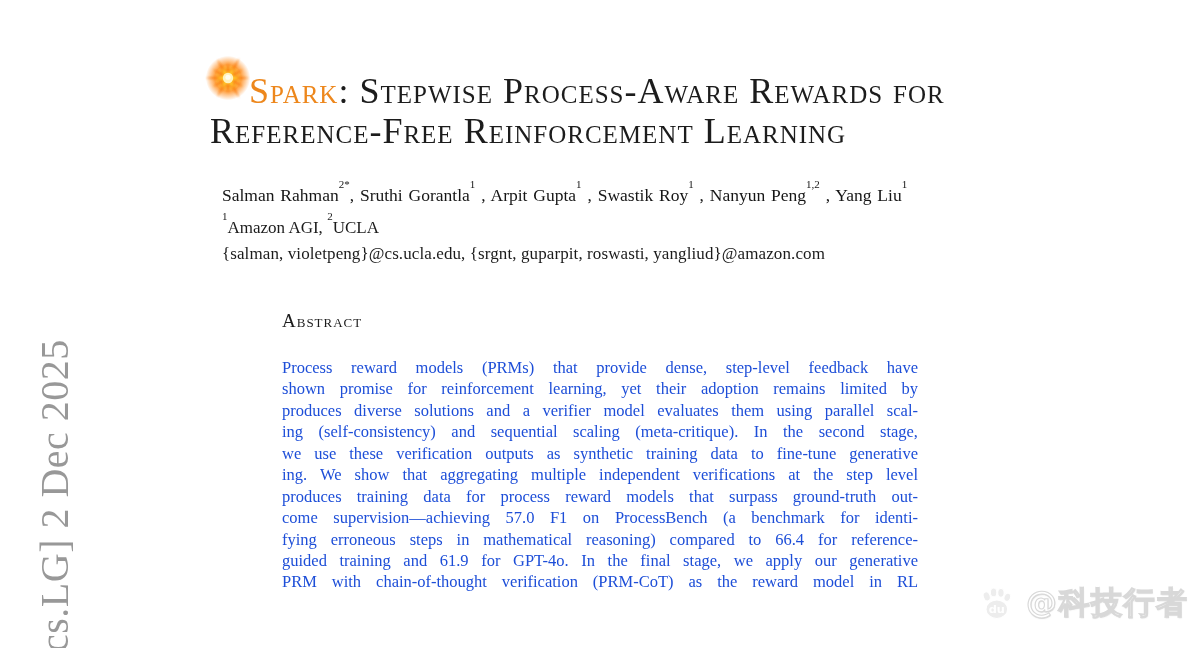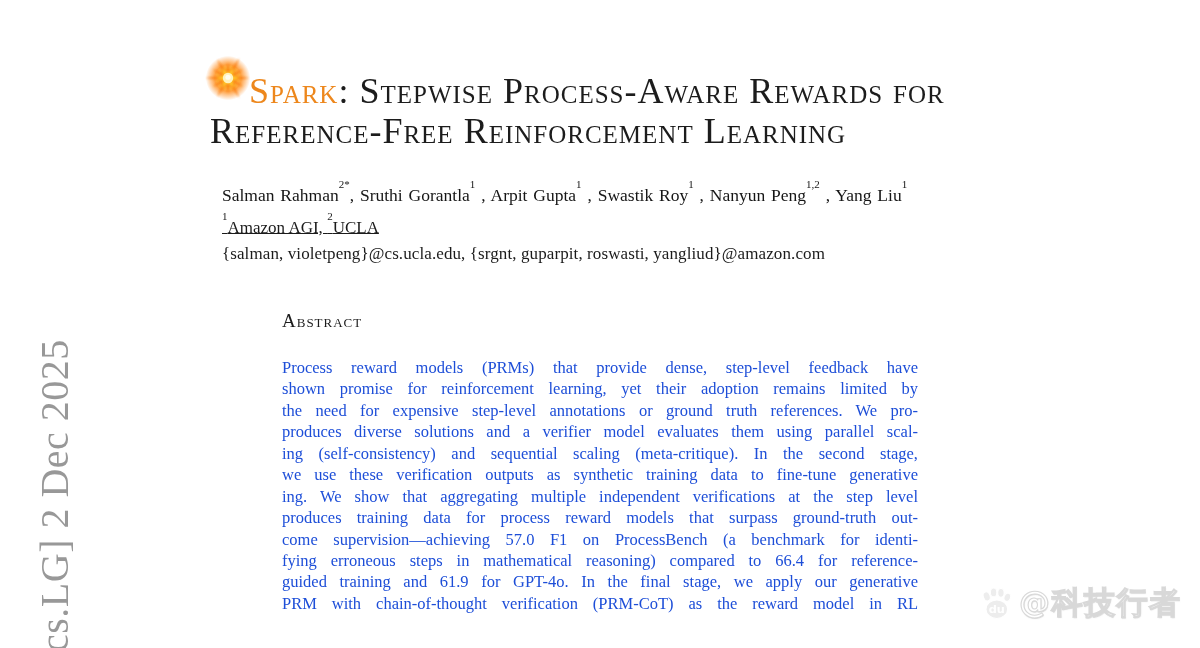--- a/index.html
+++ b/index.html
@@ -15,32 +15,32 @@
   .spark-icon { position:absolute; left:205px; top:54px; width:46px; height:48px; }
 
   .title-block { position:absolute; left:210px; top:60px; width:800px; color:#1c1c1c;margin-top:11px; }
   .title-line { font-variant:small-caps; font-size:36px; line-height:40px; letter-spacing:1px; font-weight:normal; }
   .title-line1 { padding-left:39px; }
   .spark-word { color:#ED871C; }
 
   .authors-block { position:absolute; left:222px; top:176px; width:840px; }
   .author-names { font-size:17.5px; font-weight:normal; line-height:28px; word-spacing:1.5px; color:#161616; }
   .author-names sup, .affil-line sup { font-size:11px; position:relative; top:-6px; }
-  .affil-line { font-size:17px; line-height:27px;text-decoration:underline; }
+  .affil-line { font-size:17px; line-height:27px; }
   .email-line { font-size:17px; line-height:27px; letter-spacing:0.1px; }
 
   .abstract-heading { position:absolute; left:282px; top:310px; width:636px; text-align:left;
     font-variant:small-caps; font-size:19px; letter-spacing:1px; color:#1c1c1c; }
 
   .abstract-body { position:absolute; left:282px; top:357px; width:636px; }
   .abs-line { width:636px; height:21.45px; line-height:21.45px; font-size:16.5px; color:#1d4ed8;
     text-align:justify; text-align-last:justify; text-justify:inter-word; overflow:hidden; }
   .bold-sc { font-weight:bold; font-variant:small-caps; }
 
-  .watermark { position:absolute; left:979px; top:582px; display:flex; align-items:center; gap:5px; }
+  .watermark { position:absolute; left:979px; top:582px; display:flex; align-items:center; gap:12px; }
   .wm-text { font-family:"DejaVu Sans", sans-serif; font-size:31px; font-weight:bold; color:#ffffff;
     -webkit-text-stroke:1.1px #d8d8d8; letter-spacing:1.5px;
     text-shadow:0.5px 0.5px 1px rgba(185,185,185,0.55); }
   .paw-icon { width:35px; height:35px; }
 </style>
 </head>
 <body>
 
 <div class="arxiv-vertical">cs.LG] 2 Dec 2025</div>
 
@@ -71,21 +71,20 @@
 <div class="authors-block">
   <div class="author-names" id="author-names"><span>Salman Rahman</span><sup>2*</sup><span>, </span><span>Sruthi Gorantla</span><sup>1</sup><span> , </span><span>Arpit Gupta</span><sup>1</sup><span> , </span><span>Swastik Roy</span><sup>1</sup><span> , </span><span>Nanyun Peng</span><sup>1,2</sup><span> , </span><span>Yang Liu</span><sup>1</sup></div>
   <div class="affil-line" id="affil-line"><sup>1</sup><span>Amazon AGI, </span><sup>2</sup><span>UCLA</span></div>
   <div class="email-line">{salman, violetpeng}@cs.ucla.edu, {srgnt, guparpit, roswasti, yangliud}@amazon.com</div>
 </div>
 
 <div class="abstract-heading">Abstract</div>
 <div class="abstract-body" id="abstract-body">
     <div class="abs-line"><span>Process reward models (PRMs) that provide dense, step-level feedback have</span></div>
     <div class="abs-line"><span>shown promise for reinforcement learning, yet their adoption remains limited by</span></div>
-    <div class="abs-line"><span>the need for expensive step-level annotations or ground truth references. We pro-</span></div>
     <div class="abs-line"><span>produces diverse solutions and a verifier model evaluates them using parallel scal-</span></div>
     <div class="abs-line"><span>ing (self-consistency) and sequential scaling (meta-critique). In the second stage,</span></div>
     <div class="abs-line"><span>we use these verification outputs as synthetic training data to fine-tune generative</span></div>
     <div class="abs-line"><span>ing. We show that aggregating multiple independent verifications at the step level</span></div>
     <div class="abs-line"><span>produces training data for process reward models that surpass ground-truth out-</span></div>
     <div class="abs-line"><span>come supervision—achieving 57.0 F1 on ProcessBench (a benchmark for identi-</span></div>
     <div class="abs-line"><span>fying erroneous steps in mathematical reasoning) compared to 66.4 for reference-</span></div>
     <div class="abs-line"><span>guided training and 61.9 for GPT-4o. In the final stage, we apply our generative</span></div>
     <div class="abs-line"><span>PRM with chain-of-thought verification (PRM-CoT) as the reward model in RL</span></div>
   </div>

